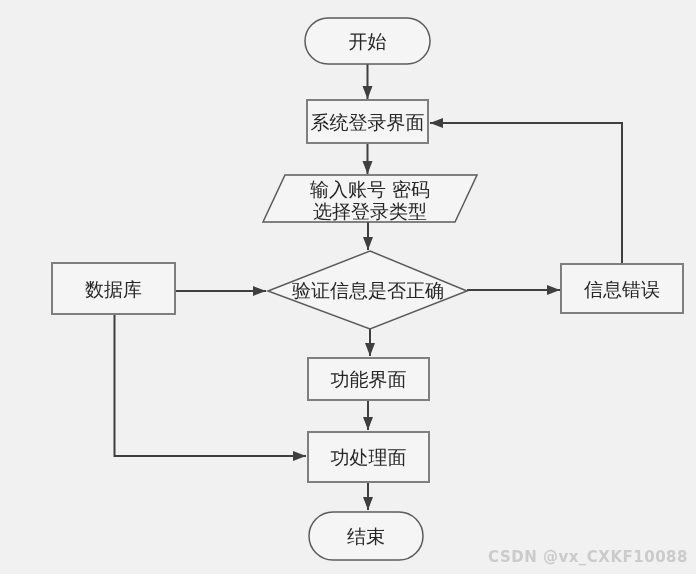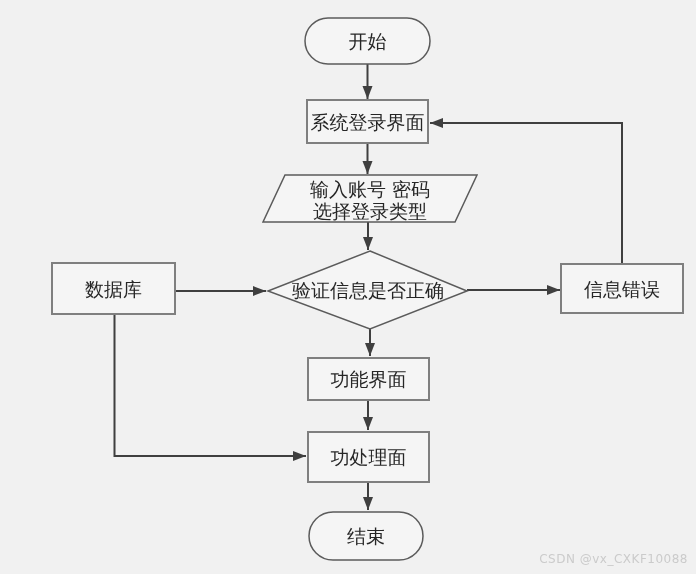--- a/index.html
+++ b/index.html
@@ -37,24 +37,25 @@
     font-family: "DejaVu Serif", serif;
     font-size: 19px;
     fill: var(--text, #262626);
     text-anchor: middle;
   }
   .watermark {
     position: absolute;
     right: 8px;
     bottom: 8px;
     font-family: "DejaVu Sans", sans-serif;
-    font-size: 12px;
+    font-size: 15px;
     color: var(--watermark, #cbcbcb);
     letter-spacing: 0.5px;
     user-select: none;
+    font-weight: bold;
   }
 </style>
 </head>
 <body>
 
 <div class="canvas">
   <svg width="696" height="574" viewBox="0 0 696 574">
     <defs>
       <marker id="arrow" markerUnits="userSpaceOnUse" markerWidth="14" markerHeight="11" refX="13" refY="5" orient="auto">
         <path class="arrowhead" d="M0,0 L13,5 L0,10 Z"></path>

